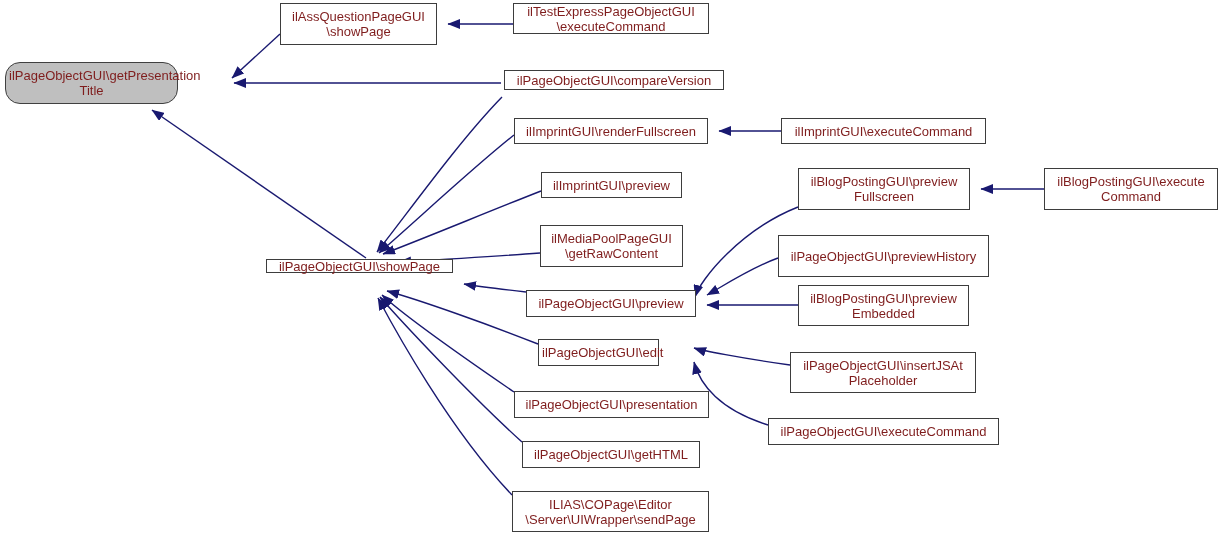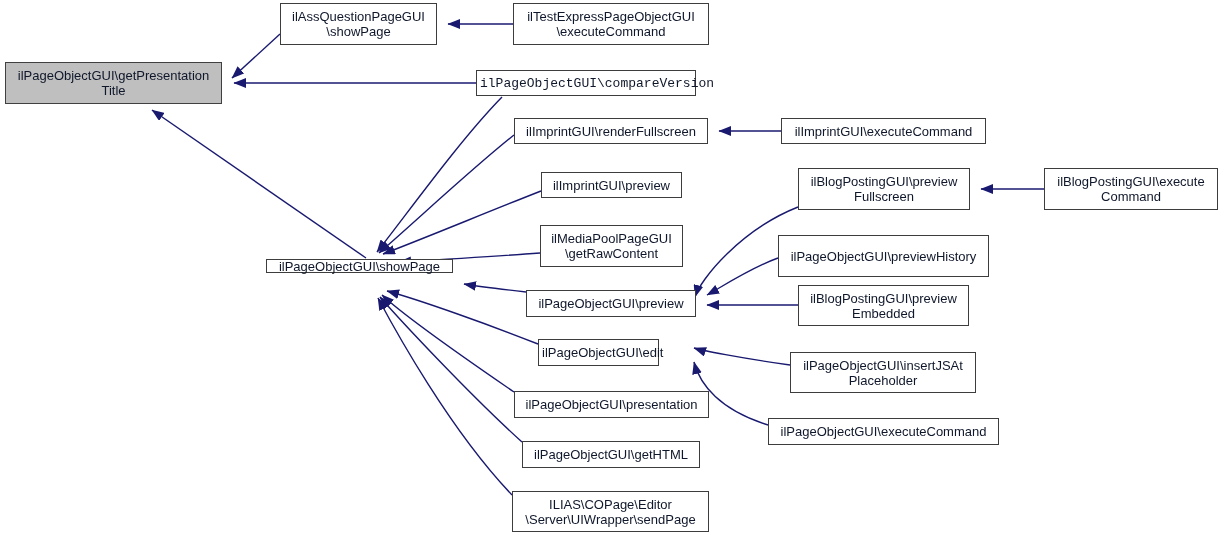--- a/index.html
+++ b/index.html
@@ -23,21 +23,21 @@
     top: 0;
     width: 1224px;
     height: 540px;
     pointer-events: none;
   }
   .node {
     position: absolute;
     box-sizing: border-box;
     border: 1px solid #3d3d3d;
     background: #ffffff;
-    color: #0f172a;
+    color: #7f1d1d;
     font-size: 13px;
     line-height: 15px;
     letter-spacing: 0px;
     display: flex;
     align-items: center;
     justify-content: center;
     text-align: center;
     white-space: pre-line;
     z-index: 2;
   }
@@ -79,27 +79,27 @@
         <path d="M798,305 L707,305" fill="none" stroke="#191970" stroke-width="1.4" marker-end="url(#arrowhead)"></path>
         <path d="M538,344 C490,325 420,300 387,291" fill="none" stroke="#191970" stroke-width="1.4" marker-end="url(#arrowhead)"></path>
         <path d="M790,365 C740,358 700,350 694,348" fill="none" stroke="#191970" stroke-width="1.4" marker-end="url(#arrowhead)"></path>
         <path d="M768,425 C720,410 700,385 694,362" fill="none" stroke="#191970" stroke-width="1.4" marker-end="url(#arrowhead)"></path>
         <path d="M514,392 C460,355 400,312 382,295" fill="none" stroke="#191970" stroke-width="1.4" marker-end="url(#arrowhead)"></path>
         <path d="M522,442 C470,395 400,320 380,297" fill="none" stroke="#191970" stroke-width="1.4" marker-end="url(#arrowhead)"></path>
         <path d="M512,495 C450,430 395,330 378,298" fill="none" stroke="#191970" stroke-width="1.4" marker-end="url(#arrowhead)"></path>
       </g>
   </svg>
   <div id="node-group">
-      <div class="node highlight" style="left: 5px; top: 62px; width: 217px; height: 42px;"><span class="node-label">ilPageObjectGUI\getPresentation
+      <div class="node highlight" style="left: 5px; top: 62px; width: 173px; height: 42px; border-radius: 15px;"><span class="node-label">ilPageObjectGUI\getPresentation
 Title</span></div>
       <div class="node" style="left: 280px; top: 3px; width: 157px; height: 42px;"><span class="node-label">ilAssQuestionPageGUI
 \showPage</span></div>
-      <div class="node" style="left: 513px; top: 3px; width: 196px; height: 42px;"><span class="node-label">ilTestExpressPageObjectGUI
+      <div class="node" style="left: 513px; top: 3px; width: 196px; height: 31px;"><span class="node-label">ilTestExpressPageObjectGUI
 \executeCommand</span></div>
-      <div class="node" style="left: 476px; top: 70px; width: 220px; height: 26px; font-family: Liberation Mono, monospace;"><span class="node-label">ilPageObjectGUI\compareVersion</span></div>
+      <div class="node" style="left: 504px; top: 70px; width: 220px; height: 20px;"><span class="node-label">ilPageObjectGUI\compareVersion</span></div>
       <div class="node" style="left: 514px; top: 118px; width: 194px; height: 26px;"><span class="node-label">ilImprintGUI\renderFullscreen</span></div>
       <div class="node" style="left: 781px; top: 118px; width: 205px; height: 26px;"><span class="node-label">ilImprintGUI\executeCommand</span></div>
       <div class="node" style="left: 541px; top: 172px; width: 141px; height: 26px;"><span class="node-label">ilImprintGUI\preview</span></div>
       <div class="node" style="left: 798px; top: 168px; width: 172px; height: 42px;"><span class="node-label">ilBlogPostingGUI\preview
 Fullscreen</span></div>
       <div class="node" style="left: 1044px; top: 168px; width: 174px; height: 42px;"><span class="node-label">ilBlogPostingGUI\execute
 Command</span></div>
       <div class="node" style="left: 540px; top: 225px; width: 143px; height: 42px;"><span class="node-label">ilMediaPoolPageGUI
 \getRawContent</span></div>
       <div class="node" style="left: 778px; top: 235px; width: 211px; height: 42px;"><span class="node-label">ilPageObjectGUI\previewHistory</span></div>

